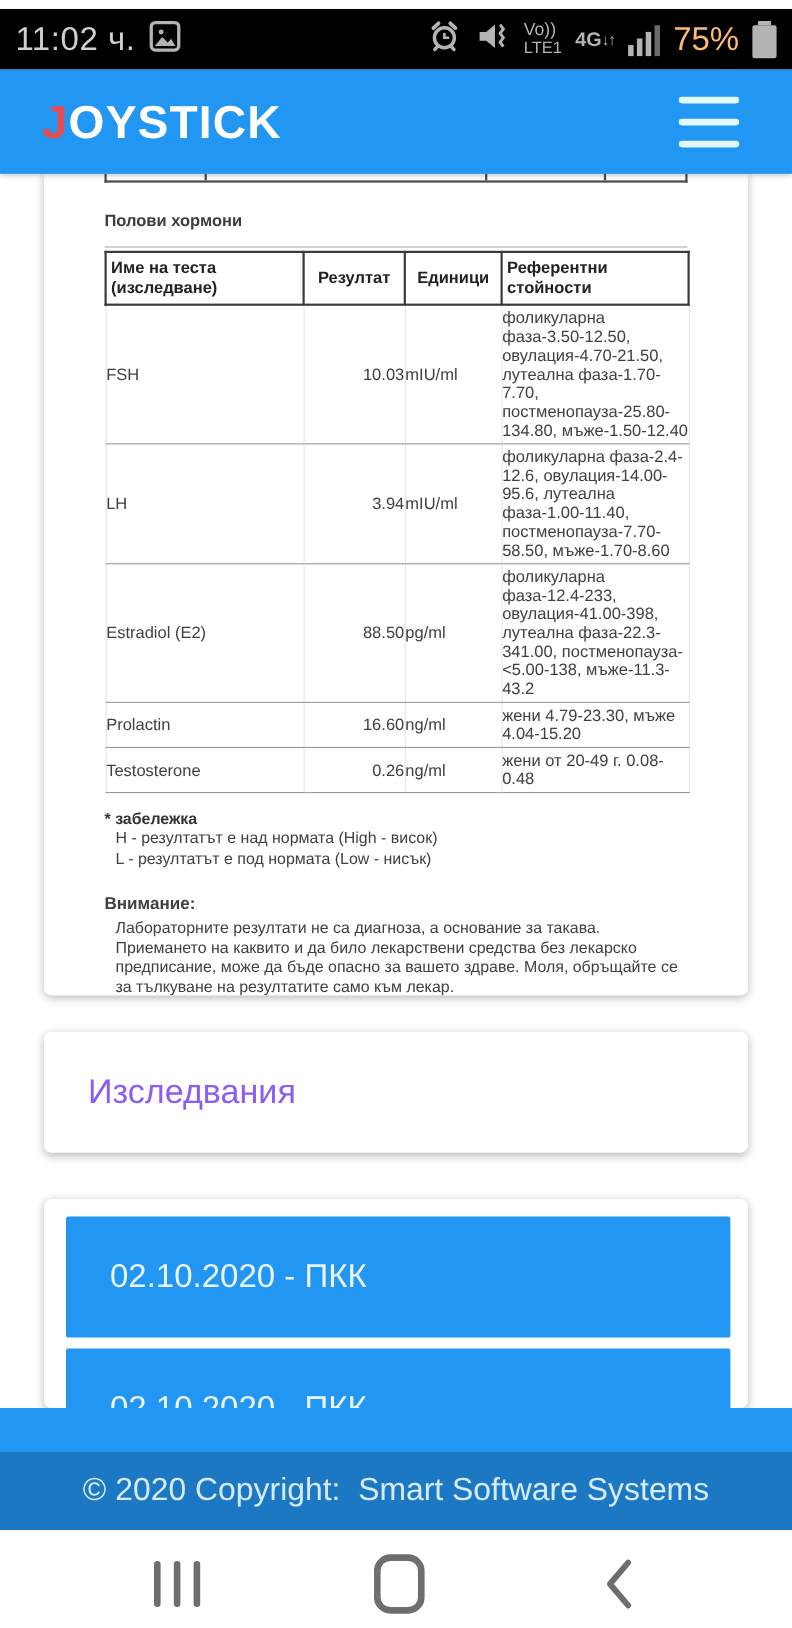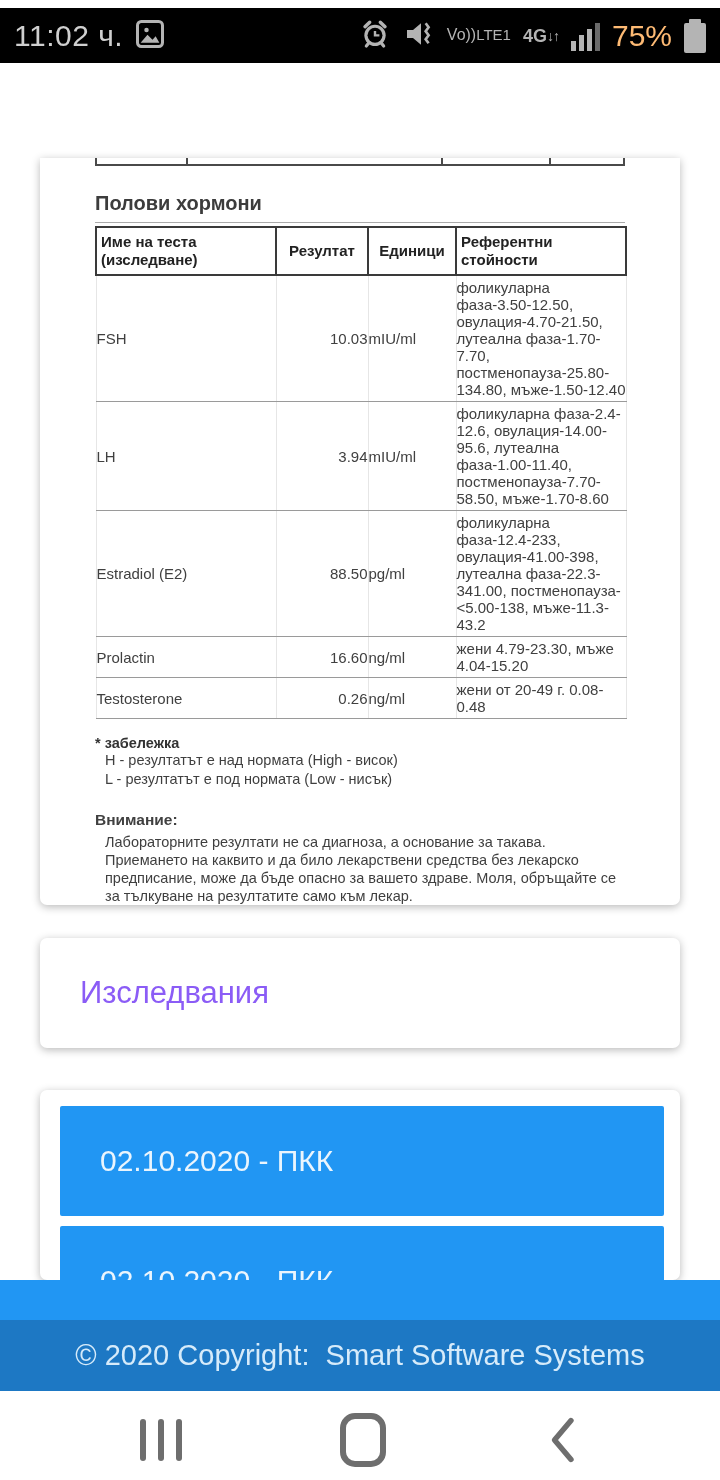--- a/index.html
+++ b/index.html
@@ -6,21 +6,21 @@
   html,body { background:#fff; }
   body { font-family:"Liberation Sans", sans-serif; }
   .screen { position:relative; width:720px; height:1480px; margin:8px auto; background:#fff; overflow:hidden; }
 
   
   .status-bar { position:absolute; top:0; left:0; width:720px; height:55px; background:#000;
     display:flex; align-items:center; justify-content:space-between; padding:0 14px; z-index:20; }
   .sb-left, .sb-right { display:flex; align-items:center; gap:12px; }
   .sb-time { font-size:30px; color:#cfcfcf; letter-spacing:.5px; }
   .sb-pct { font-size:30px; color:#fdba74; }
-  .sb-stack { display:flex; flex-direction:row; line-height:1.02; color:#b4b4b4; font-size:15px; text-align:left; }
+  .sb-stack { display:flex; flex-direction:column; line-height:1.02; color:#b4b4b4; font-size:15px; text-align:left; }
   .sb-stack .top { font-size:16px; }
   .sb-net { display:flex; flex-direction:row; align-items:center; line-height:1; color:#b4b4b4; }
   .sb-net .g4 { font-size:18px; font-weight:bold; }
   .sb-net .arr { font-size:14px; letter-spacing:-1px; }
   .sb-signal { display:flex; align-items:flex-end; gap:3px; height:30px; }
   .sb-signal i { display:block; width:5px; background:#b4b4b4; }
   .sb-signal i.dim { background:#6a6a6a; }
   .battery { display:flex; flex-direction:column; align-items:center; }
   .battery .tip { width:12px; height:4px; background:#b4b4b4; border-radius:1px 1px 0 0; }
   .battery .bod { width:22px; height:30px; background:#b4b4b4; border-radius:2px; }
@@ -37,22 +37,22 @@
 
   
   .content { position:absolute; top:150px; left:0; width:720px; }
   .card { background:#fff; margin:0 40px; box-shadow:0 2px 9px rgba(0,0,0,.28); border-radius:7px; }
   .card-report { border-radius:0 0 7px 7px; height:747px; padding:0 55px; overflow:hidden; }
 
   .partial-line { position:relative; height:8px; border-left:2px solid #4a4a4a; border-right:2px solid #4a4a4a;
     border-bottom:2px solid #4a4a4a; }
   .partial-line i { position:absolute; top:0; bottom:0; width:2px; background:#4a4a4a; }
 
-  .section-title { margin-top:26px; font-size:20px; font-weight:bold; color:#3c3c3c;
-    padding-bottom:7px; border-bottom:1px solid #aaa; }
+  .section-title { margin-top:26px; font-size:15px; font-weight:bold; color:#3c3c3c;
+    padding-bottom:15px; border-bottom:1px solid #aaa; }
 
   table.lab { border-collapse:collapse; width:100%; table-layout:fixed; margin-top:3px; }
   table.lab th { border:2px solid #3a3a3a; font-size:15px; color:#222; padding:5px 4px; line-height:1.2; font-weight:bold; }
   th.c-name { text-align:left; padding-left:22px; }
   th.c-ref  { text-align:left; padding-left:10px; }
   table.lab td { border-bottom:1px solid #9a9a9a; border-left:1px solid #e6e6e6; border-right:1px solid #e6e6e6;
     vertical-align:middle; font-size:15px; color:#404040; padding:3px 0; }
   td.c-name { padding-left:34px; }
   td.c-res  { text-align:right; padding-right:14px; }
   td.c-unit { padding-left:12px; }
@@ -135,20 +135,30 @@
           <i class="dim" style="height:28px"></i>
       </span>
       <span class="sb-pct">75%</span>
       <span class="battery">
         <span class="tip"></span>
           <span class="bod"></span>
       </span>
     </div>
   </div>
 
+  <div class="app-header">
+    <div class="logo">
+      <span class="j">J</span><span>OYSTICK</span>
+    </div>
+    <div class="burger">
+      <span></span>
+        <span></span>
+        <span></span>
+    </div>
+  </div>
 
   <div class="content">
 
     <div class="card card-report">
       <div class="partial-line">
         <i style="left:89px"></i>
           <i style="left:344px"></i>
           <i style="left:452px"></i>
       </div>
 

